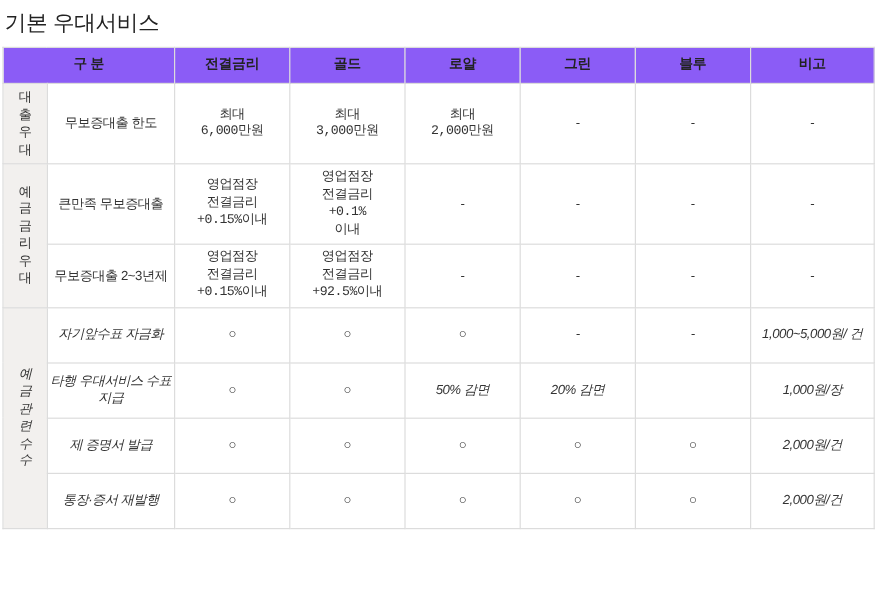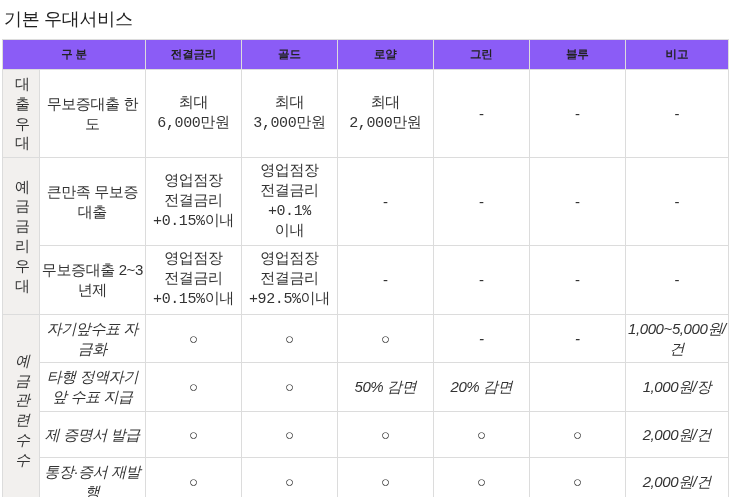--- a/index.html
+++ b/index.html
@@ -32,21 +32,21 @@
   }
   table.svc col.c-group { width: 36px; }
   table.svc col.c-item  { width: 104px; }
   table.svc col.c-val   { width: 94px; }
   table.svc col.c-note  { width: 101px; }
 
   table.svc th, table.svc td {
     border: 1px solid #dcdcdc;
     text-align: center;
     vertical-align: middle;
-    font-size: 15px;
+    font-size: 11px;
     line-height: 1.32;
     color: #333;
     padding: 4px 2px;
     letter-spacing: -0.4px;
     font-weight: normal;
   }
   table.svc thead th {
     background: #8b5cf6;
     height: 30px;
     font-size: 11.5px;
@@ -200,21 +200,21 @@
         <td class="val dash">-</td>
         <td class="note">
           <span class="l">1,000~5,000원/</span>
           <span class="l">건</span>
         </td>
       </tr>
 
       <tr class="r-std">
         <td class="item">
           <span class="l">타행</span>
-          <span class="l">정액자기앞</span>
+          <span class="l">우대서비스</span>
           <span class="l">수표 지급</span>
         </td>
         <td class="val circ">○</td>
         <td class="val circ">○</td>
         <td class="val">50% 감면</td>
         <td class="val">20% 감면</td>
         <td class="val"></td>
         <td class="note">1,000원/장</td>
       </tr>
 

